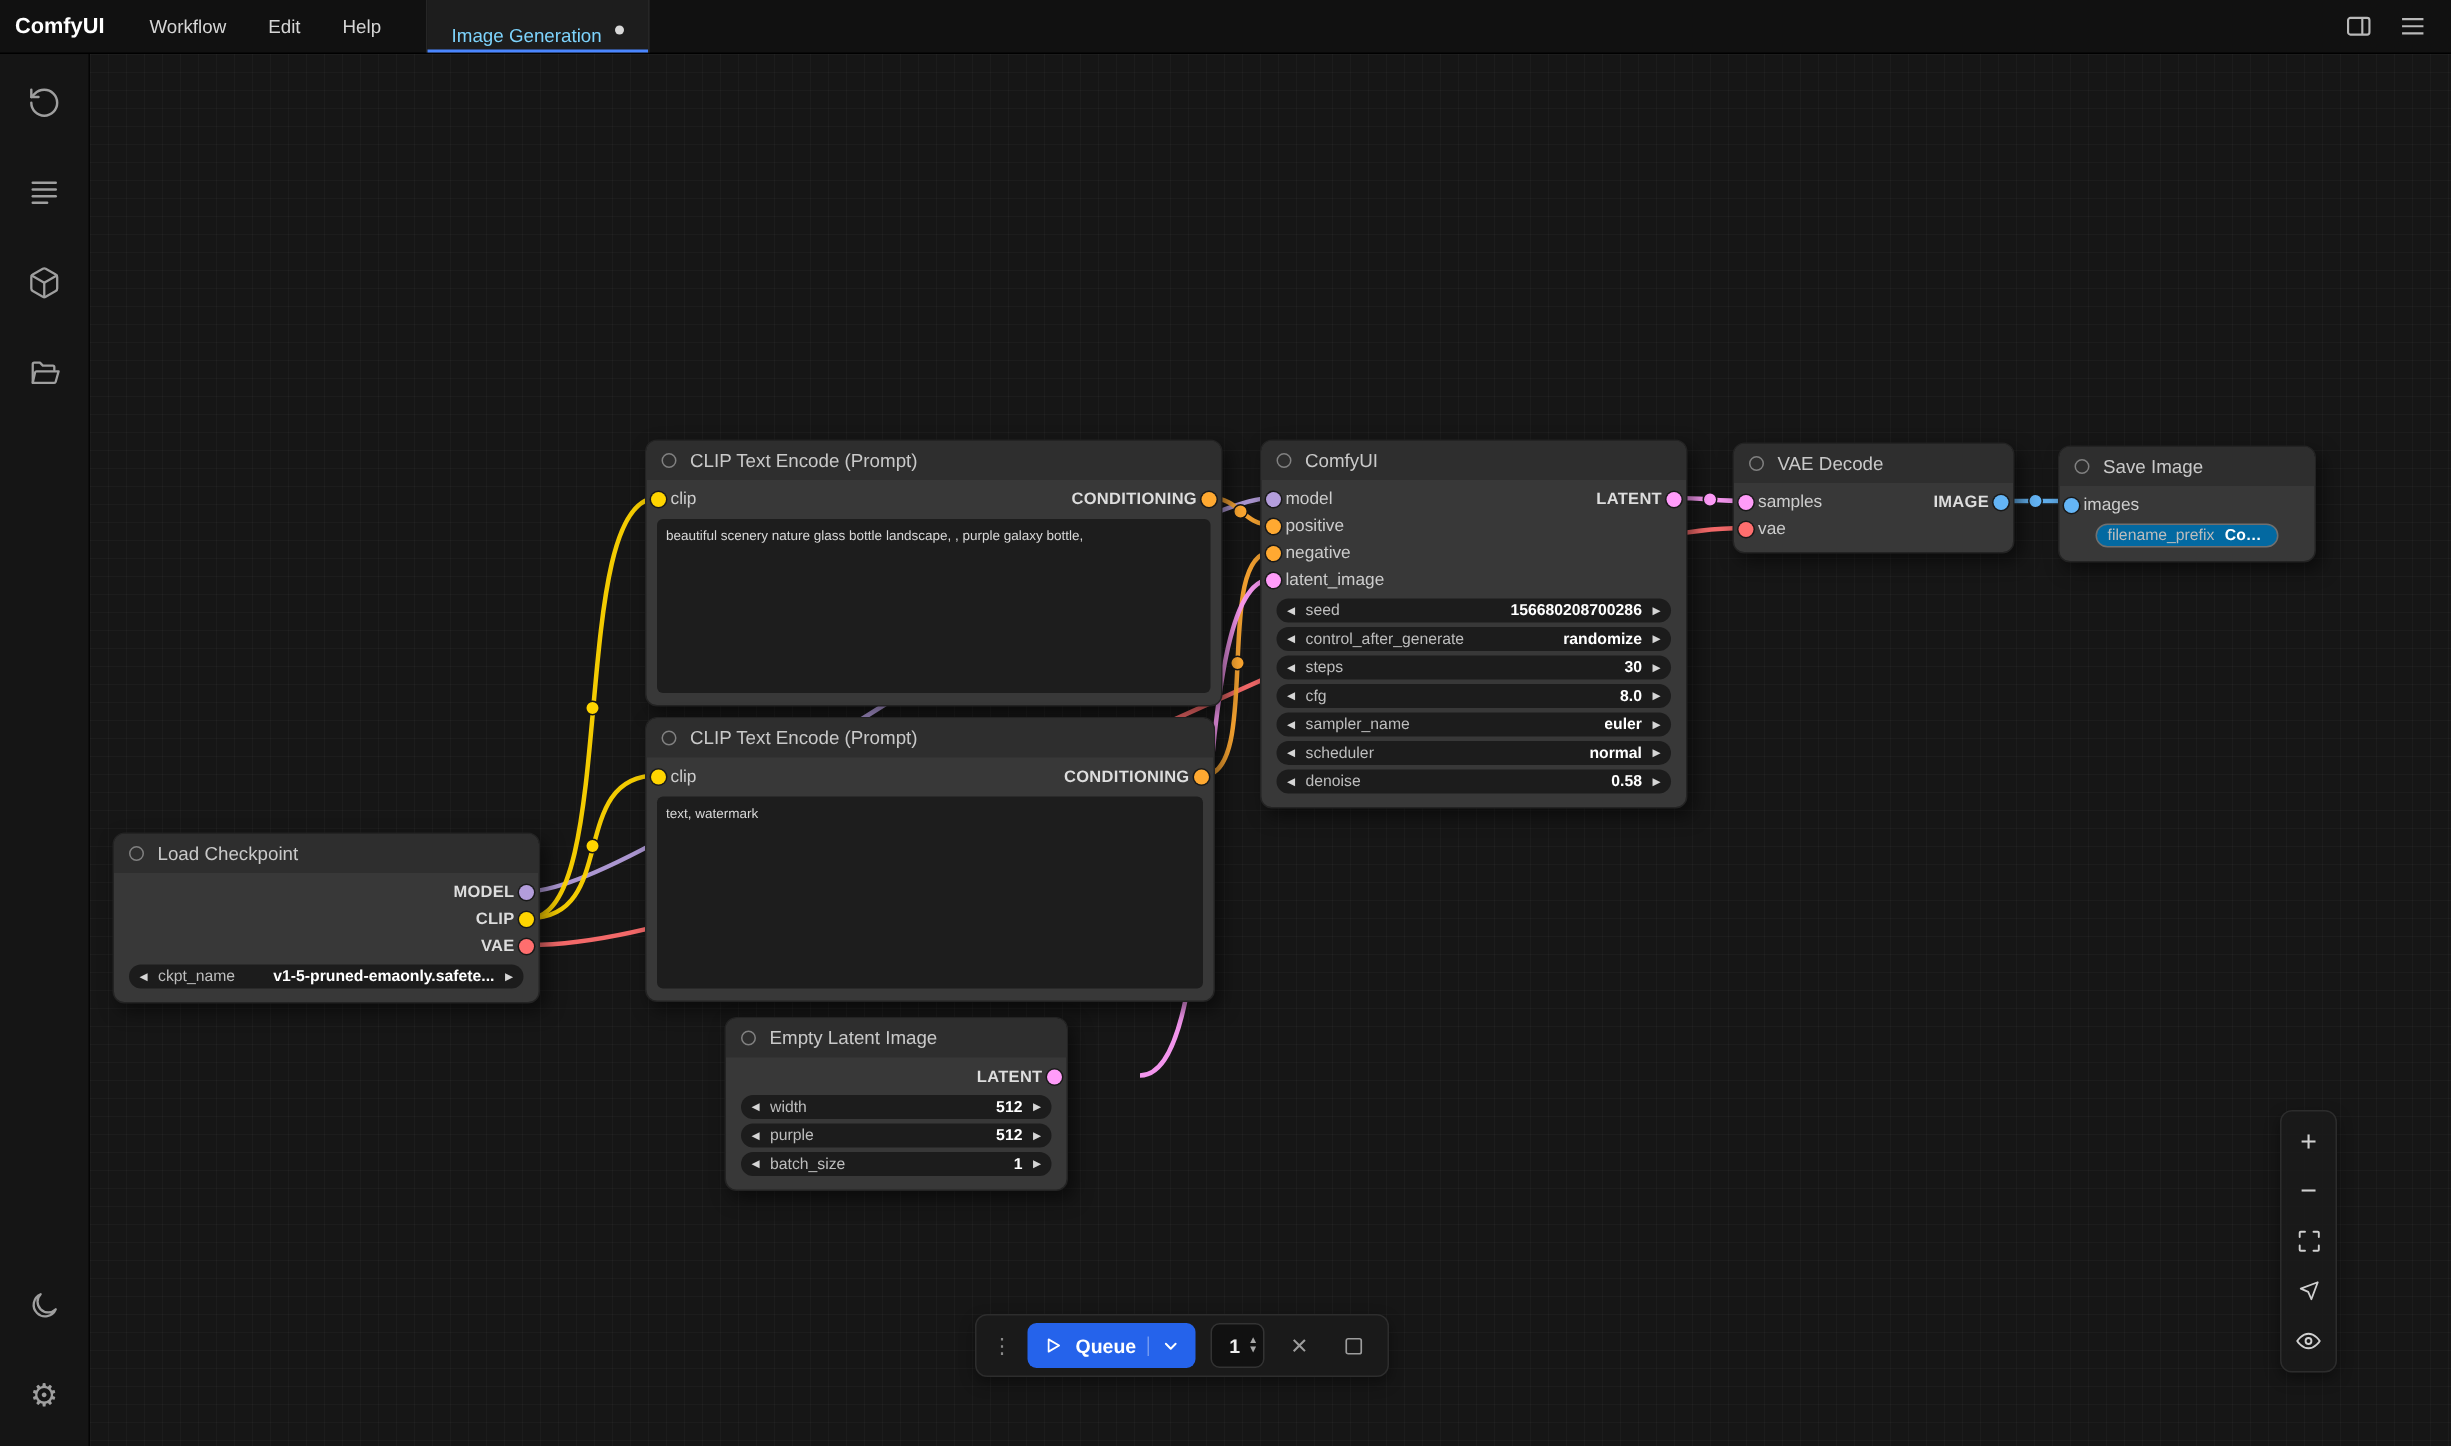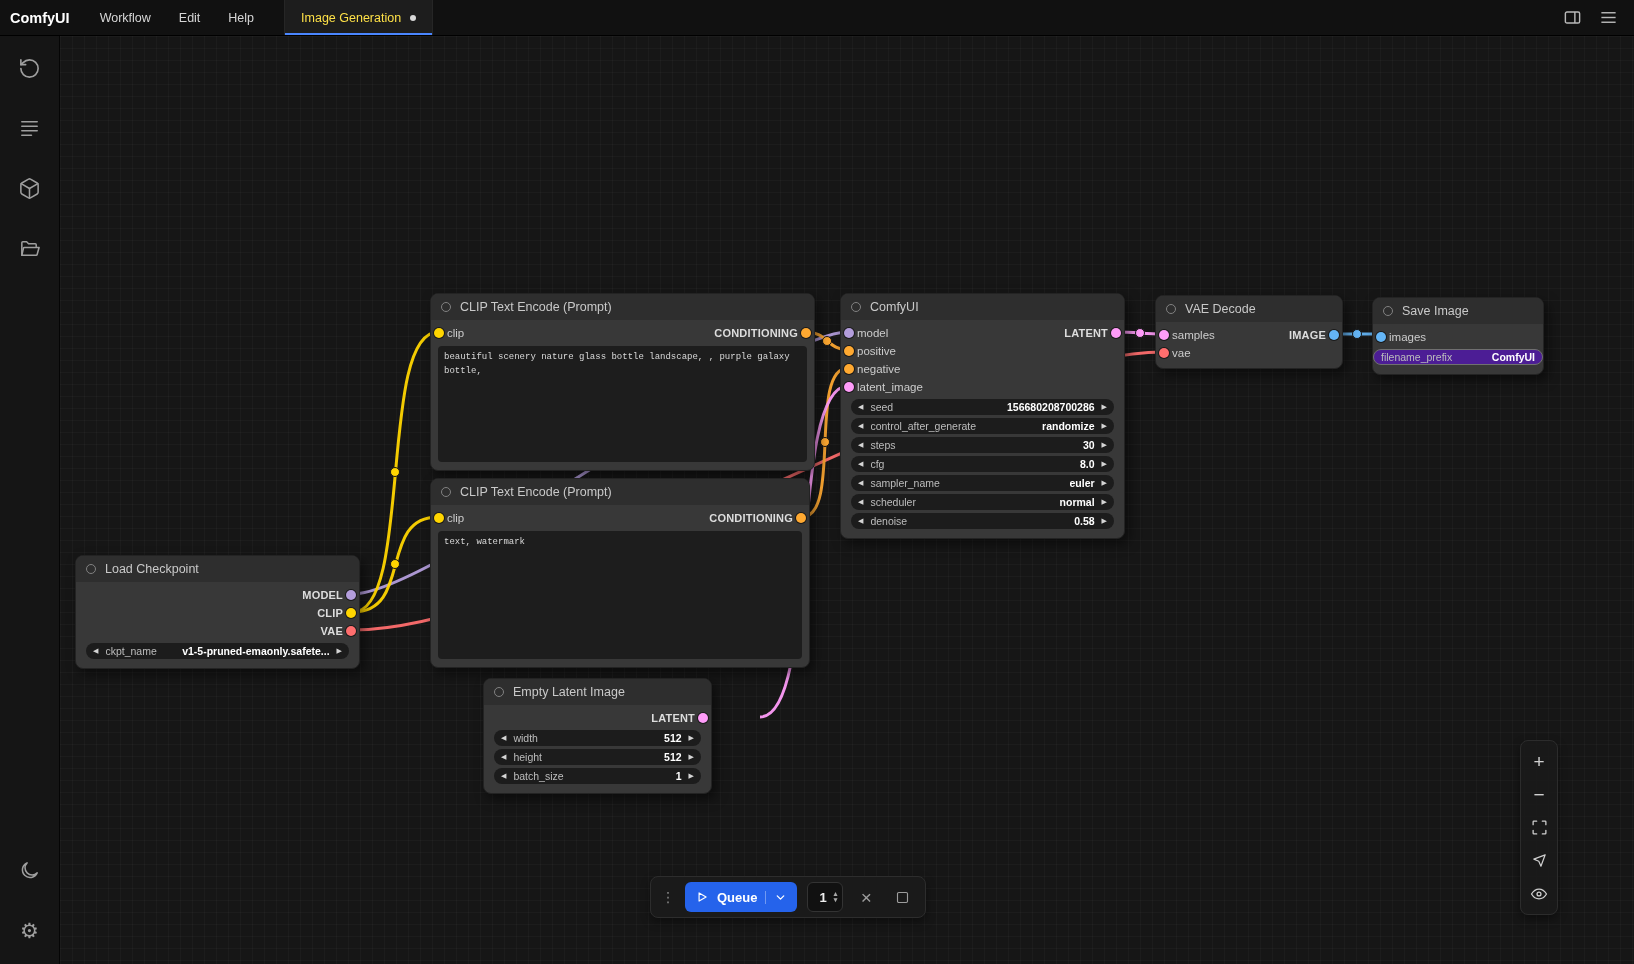--- a/index.html
+++ b/index.html
@@ -4,21 +4,21 @@
 <style>
   *{margin:0;padding:0;box-sizing:border-box}
   html,body{background:#0e0e0e}
   body{width:1634px;height:964px;overflow:hidden;font-family:"Liberation Sans",sans-serif;color:#ddd}
 
   
   .topbar{height:36px;background:#111;display:flex;align-items:stretch;border-bottom:1px solid #000}
   .logo{display:flex;align-items:center;padding:0 16px 0 10px;font-weight:bold;font-size:14.5px;color:#fff}
   .menu-item{display:flex;align-items:center;padding:0 14px;font-size:12.5px;color:#d6d6d6;cursor:default}
   .tabstrip{display:flex;margin-left:16px;border-left:1px solid #262626}
-  .tab{position:relative;display:flex;align-items:center;gap:9px;min-width:146px;padding:17px 16px;background:#1d1d1d;border-right:1px solid #262626;font-size:12.5px;color:#fde047}
+  .tab{position:relative;display:flex;gap:9px;min-width:146px;padding:17px 16px;background:#1d1d1d;border-right:1px solid #262626;font-size:12.5px;color:#7dd3fc}
   .tab::after{content:"";position:absolute;left:0;right:0;bottom:0;height:2px;background:#4a86ff}
   .unsaved-dot{width:6px;height:6px;border-radius:50%;background:#d8d8d8;flex:0 0 auto}
   .topbar-right{margin-left:auto;display:flex;align-items:center;gap:8px;padding-right:12px}
   .icon-btn{width:28px;height:28px;display:flex;align-items:center;justify-content:center;border-radius:4px;color:#b9b9b9}
 
   
   .main{display:flex;height:928px}
   .sidebar{width:60px;background:#151515;border-right:1px solid #050505;display:flex;flex-direction:column;align-items:center;padding:10px 0 12px}
   .side-btn{width:44px;height:44px;margin-bottom:16px;display:flex;align-items:center;justify-content:center;border-radius:6px;color:#9f9f9f}
   .side-spacer{flex:1}
@@ -38,22 +38,22 @@
   .node-header{height:26px;display:flex;align-items:center;gap:9px;padding:0 10px;background:#2e2e2e;border-radius:7px 7px 0 0;color:#c9c9c9;font-size:12.5px}
   .collapse-dot{width:10px;height:10px;border:1.5px solid #818181;border-radius:50%;flex:0 0 auto}
   .node-body{padding:4px 0 6px}
   .slot-row{position:relative;height:18px;display:flex;align-items:center;padding:0 16px;font-size:11.5px;color:#ccc}
   .dot{position:absolute;top:50%;width:10px;height:10px;border-radius:50%;transform:translateY(-50%);box-shadow:0 0 0 1px rgba(0,0,0,.55)}
   .dot.in{left:3px}.dot.out{right:3px}
   .out-label{margin-left:auto;font-weight:bold;font-size:11px;color:#ddd;letter-spacing:.2px}
   .widget{height:16px;margin:3px 10px;background:#1c1c1c;border-radius:8px;display:flex;align-items:center;gap:7px;padding:0 7px;font-size:10.5px;color:#bdbdbd;white-space:nowrap;overflow:hidden}
   .widget .arrow{font-size:7px;color:#d5d5d5;flex:0 0 auto}
   .widget .wvalue{margin-left:auto;color:#fff;font-weight:bold;overflow:hidden;text-overflow:ellipsis}
-  .widget.no-arrows{background:#4c1d95;border:1px solid #707070;margin:3px 0}
-  .prompt-box{margin:4px 7px 2px;background:#1d1d1d;border-radius:4px;padding:5px 6px;font-family:Liberation Mono, monospace;font-size:9px;color:#d8d8d8;line-height:1.5;overflow:hidden}
+  .widget.no-arrows{background:#0369a1;border:1px solid #707070;margin:3px 24px}
+  .prompt-box{margin:4px 7px 2px;background:#1d1d1d;border-radius:4px;padding:5px 6px;font-family:Liberation Sans, sans-serif;font-size:9px;color:#d8d8d8;line-height:1.5;overflow:hidden}
 
   
   .c-model{background:#b39ddb}.c-clip{background:#ffd500}.c-vae{background:#ff6e6e}
   .c-cond{background:#ffa931}.c-latent{background:#ff9cf9}.c-image{background:#64b5f6}
 
   
   .queue-bar{position:absolute;left:590px;top:840px;height:42px;display:flex;align-items:center;gap:10px;background:#1a1a1a;border:1px solid #2d2d2d;border-radius:8px;padding:0 10px;box-shadow:0 4px 10px rgba(0,0,0,.4)}
   .drag-handle{color:#8a8a8a;font-size:14px;line-height:1}
   .queue-btn{display:flex;align-items:center;gap:8px;background:#2563eb;border-radius:6px;height:30px;padding:0 10px;color:#fff;font-size:13px;font-weight:bold;border:none}
   .queue-chevron{border-left:1px solid rgba(255,255,255,.35);padding-left:8px;display:flex;align-items:center}
@@ -232,21 +232,21 @@
           <span class="dot out c-latent"></span>
         </div>
         <div class="widget">
           <span class="arrow">◀</span>
           <span>width</span>
           <span class="wvalue">512</span>
           <span class="arrow">▶</span>
         </div>
         <div class="widget">
           <span class="arrow">◀</span>
-          <span>height</span>
+          <span>purple</span>
           <span class="wvalue">512</span>
           <span class="arrow">▶</span>
         </div>
         <div class="widget">
           <span class="arrow">◀</span>
           <span>batch_size</span>
           <span class="wvalue">1</span>
           <span class="arrow">▶</span>
         </div>
       </div>

